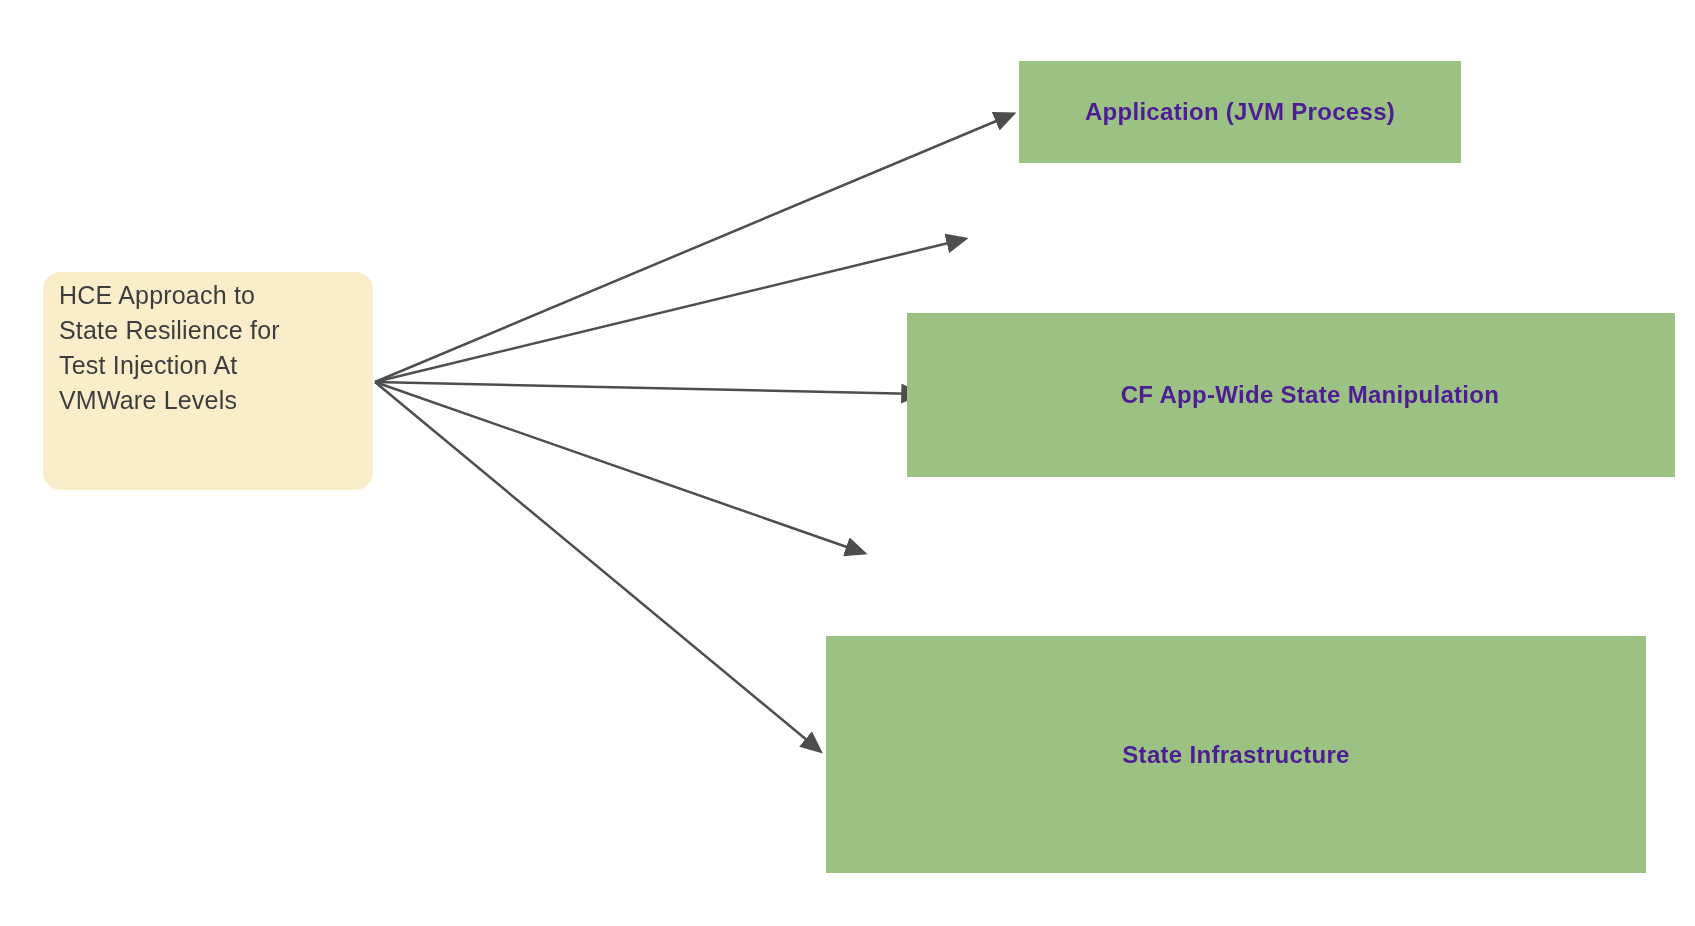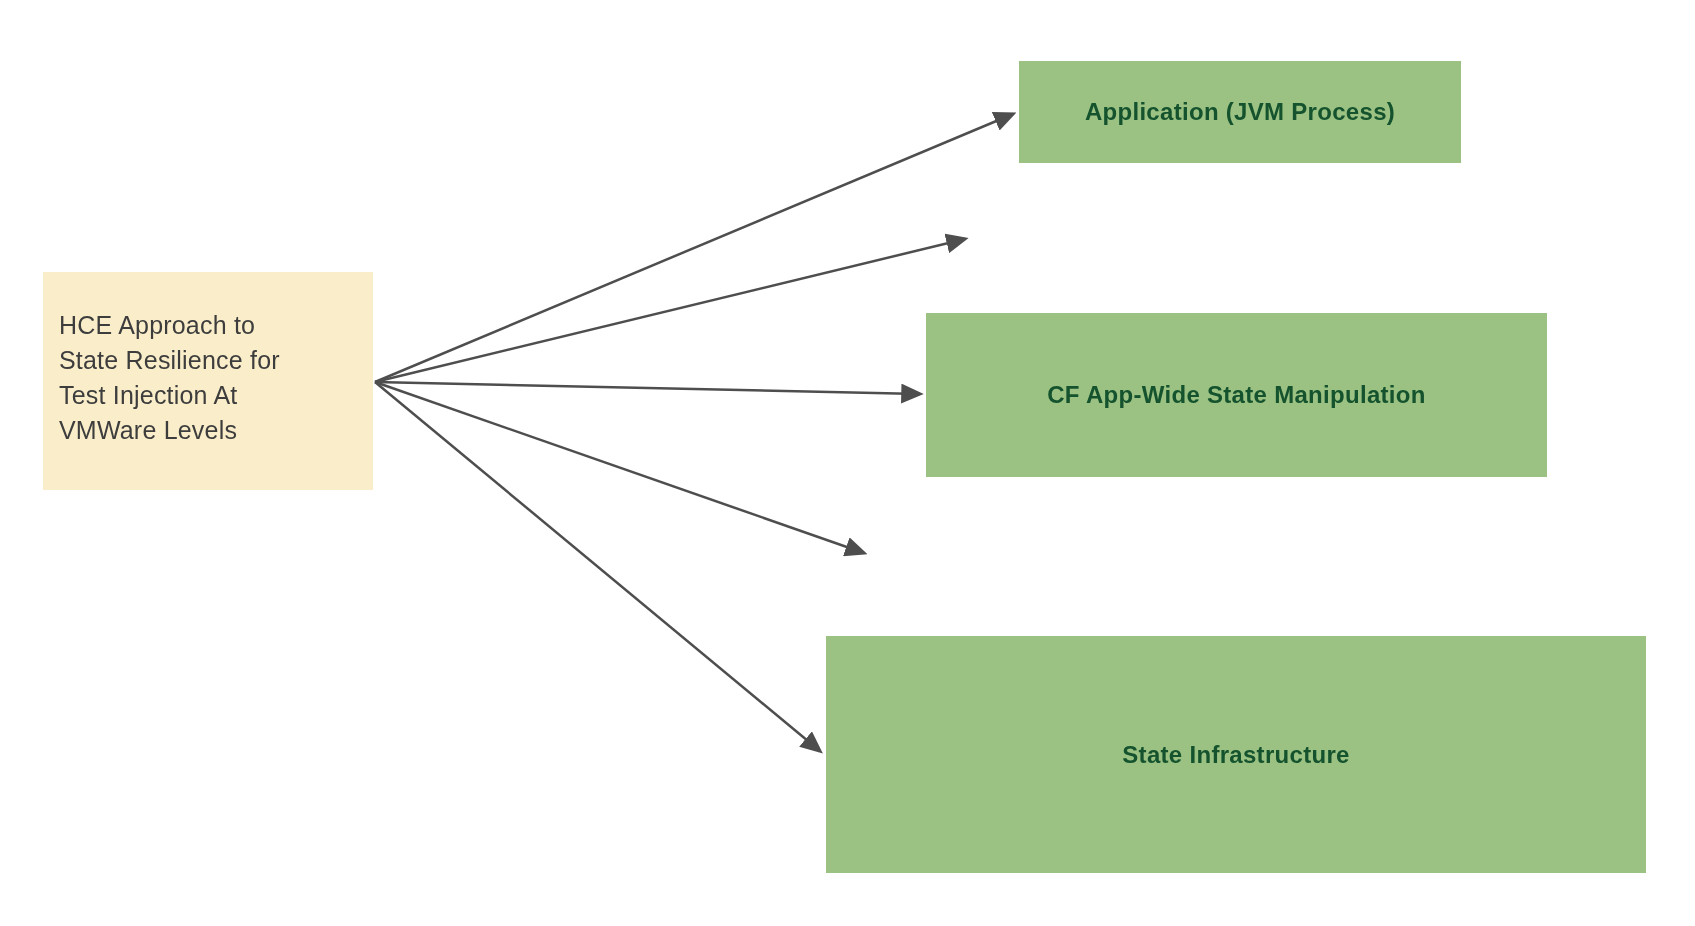--- a/index.html
+++ b/index.html
@@ -21,41 +21,42 @@
     position: absolute;
     left: 43px;
     top: 272px;
     width: 330px;
     height: 218px;
     background: #faeeca;
     color: #3d3d3d;
     font-size: 25px;
     line-height: 35px;
     box-sizing: border-box;
-    padding: 36px 10px 0 16px;
+    padding: 6px 10px 0 16px;
     letter-spacing: 0.2px;
+    border-radius: 18px;
   }
   .note-line { white-space: nowrap; }
 
   
   .level {
     position: absolute;
     background: #9cc283;
-    color: #14532d;
+    color: #4c1d95;
     font-weight: bold;
     font-size: 24px;
     display: flex;
     align-items: center;
     justify-content: center;
     text-align: center;
     letter-spacing: 0.3px;
   }
   .level-0 { left: 1019px; top:  61px; width: 442px; height: 102px; }
   .level-1 { left:  971px; top: 167px; width: 528px; height: 141px; }
-  .level-2 { left:  926px; top: 313px; width: 621px; height: 164px; }
+  .level-2 { left:  907px; top: 313px; width: 730px; height: 164px; padding-left: 38px; }
   .level-3 { left:  870px; top: 483px; width: 721px; height: 149px; }
   .level-4 { left:  826px; top: 636px; width: 820px; height: 237px; }
 
   
   #arrow-layer {
     position: absolute;
     left: 0;
     top: 0;
     width: 1695px;
     height: 926px;

